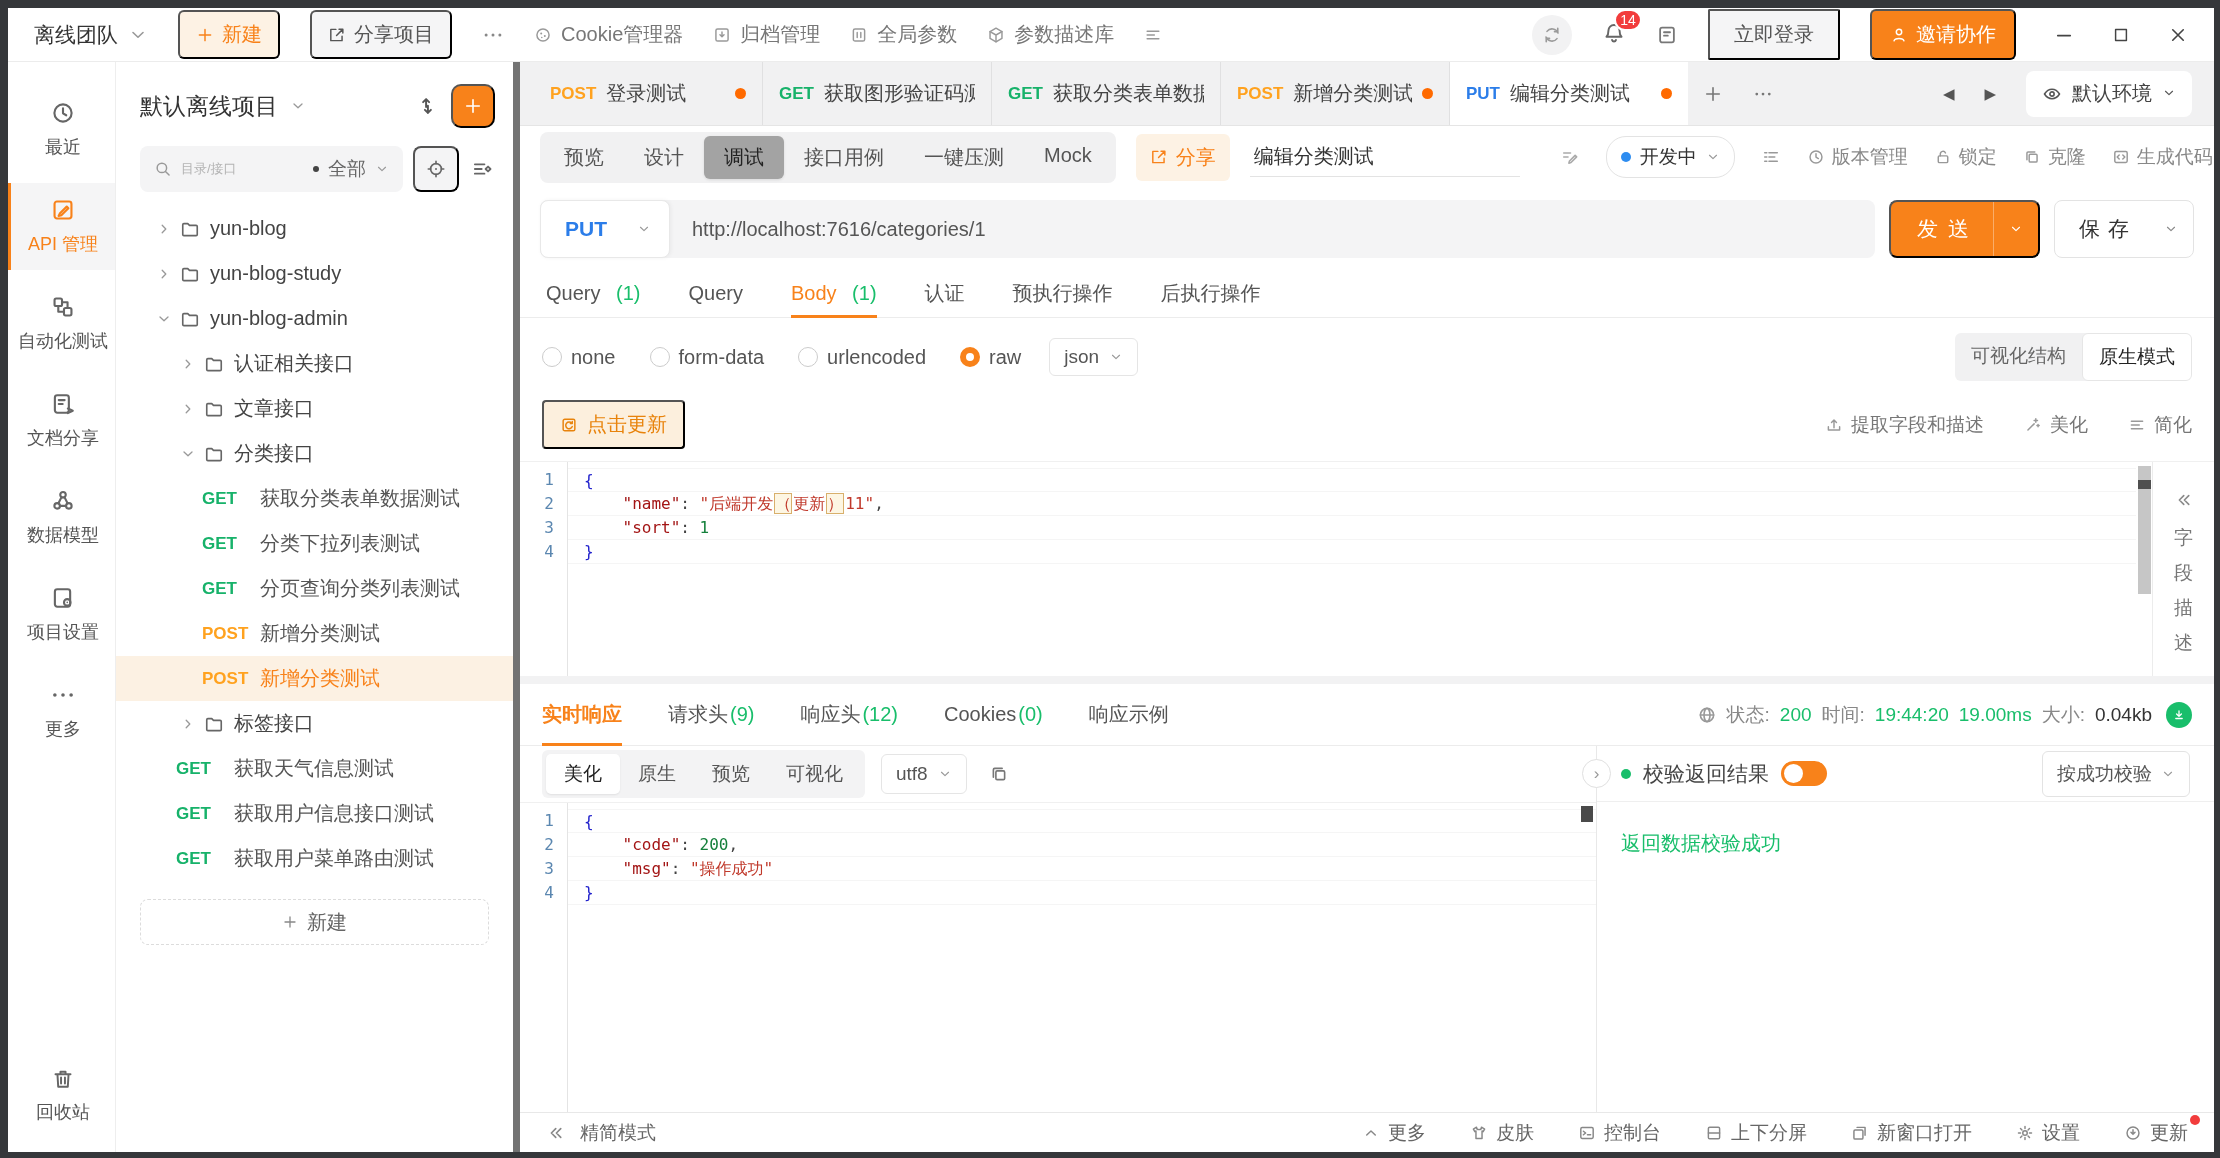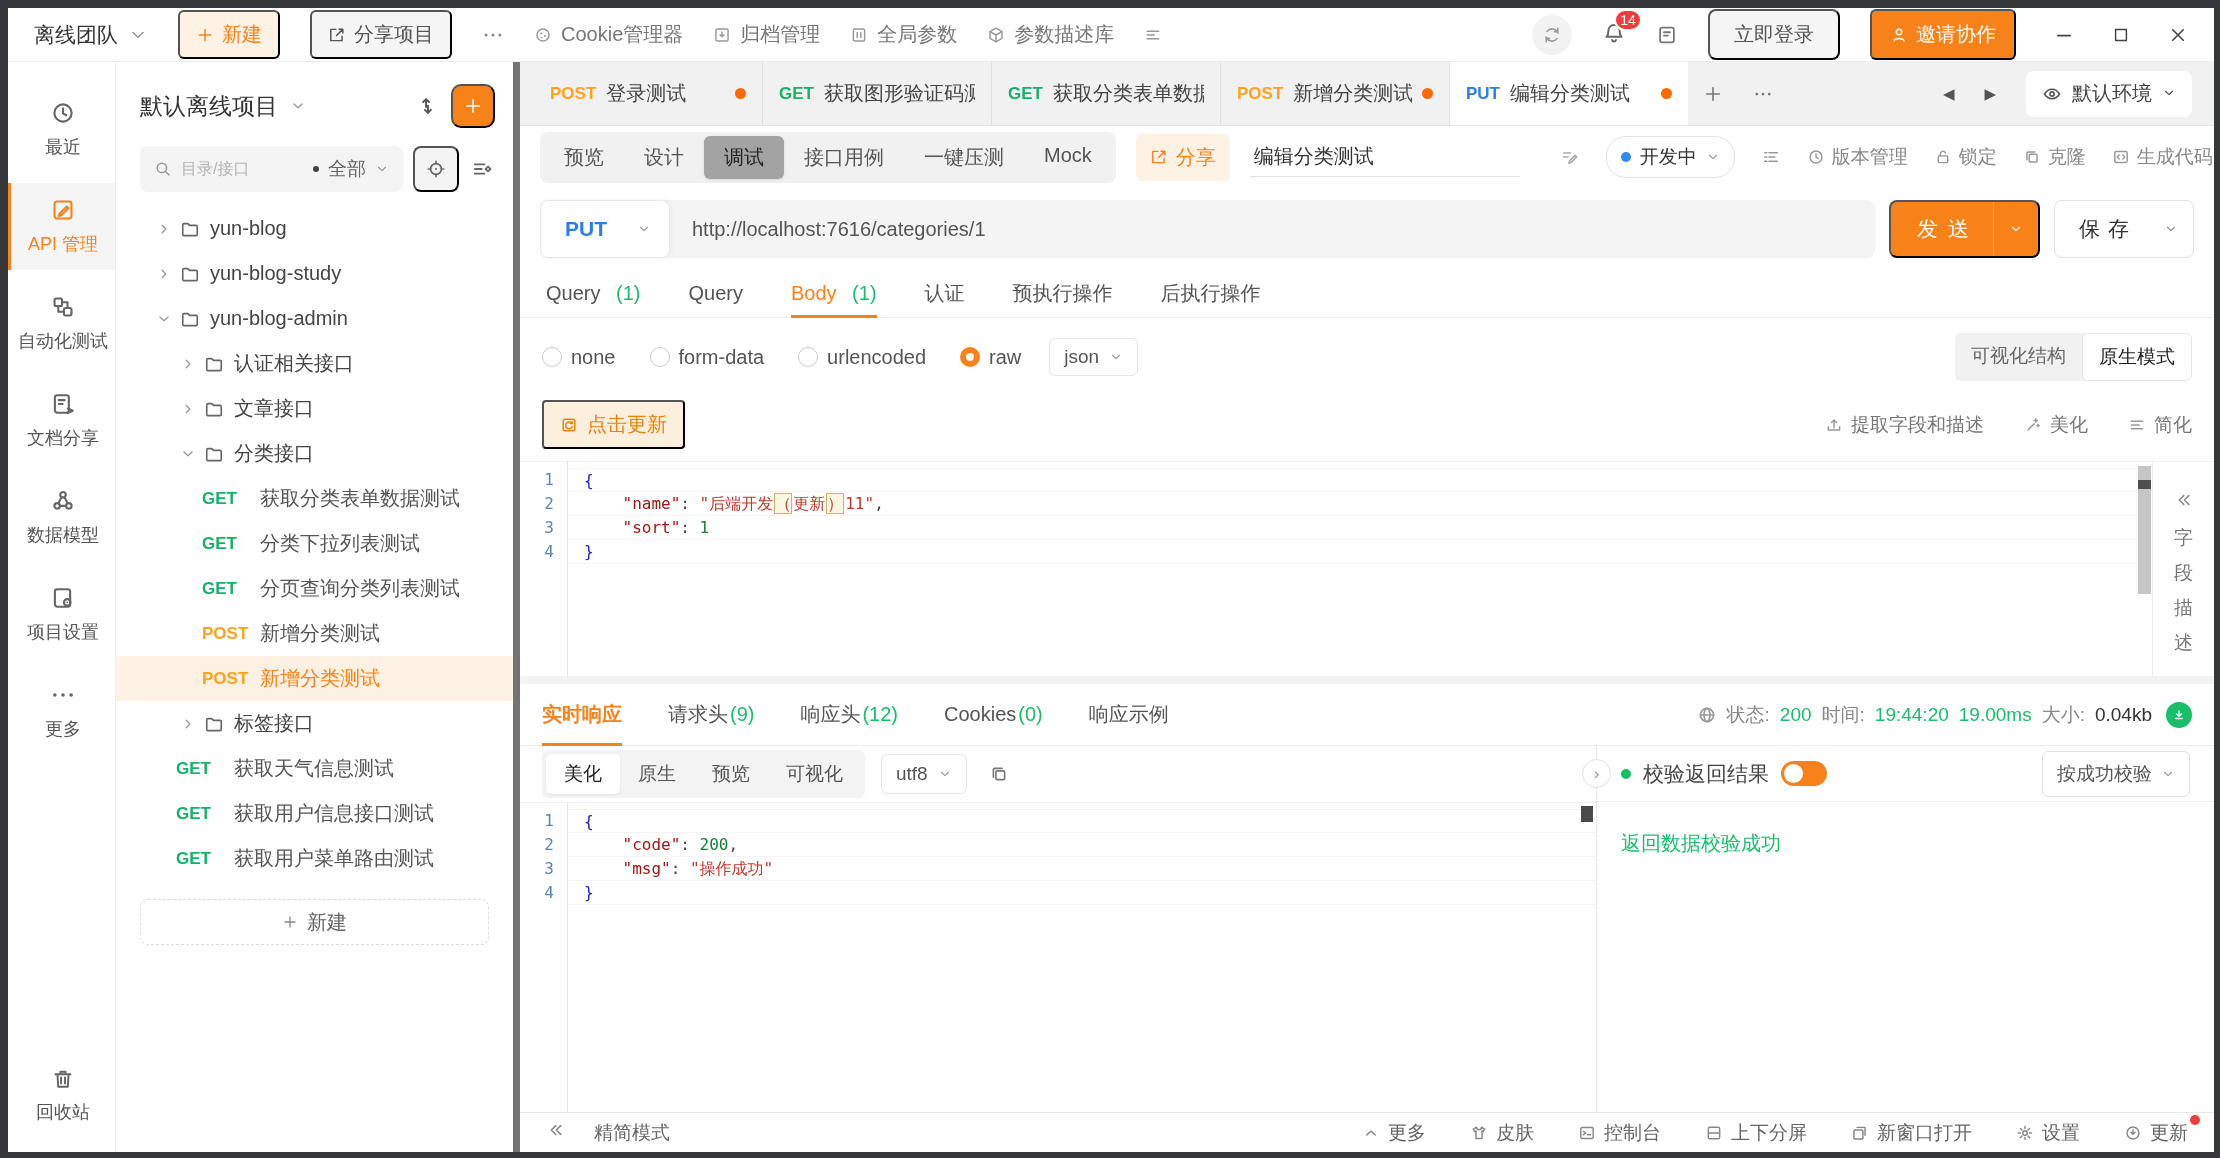--- a/index.html
+++ b/index.html
@@ -14,42 +14,42 @@
 .caret{color:#999}
 .btn-new{background:#fdf2e4;color:var(--accent);padding:9px 16px;border-radius:6px;font-size:20px;display:flex;align-items:center;gap:8px}
 .btn-plain{background:#f5f5f6;color:#555;padding:9px 16px;border-radius:6px;font-size:20px;display:flex;align-items:center;gap:8px}
 .tb-ghost{color:#777;font-size:20px;display:flex;align-items:center;gap:9px}
 .tb-ghost .ic{color:#999}
 .tb-spacer{flex:1}
 .tb-right{display:flex;align-items:center;gap:30px}
 .sync{width:40px;height:40px;border-radius:50%;background:#f2f2f3;display:flex;align-items:center;justify-content:center;color:#9a9a9a}
 .bell{position:relative;color:#666}
 .badge{position:absolute;left:12px;top:-12px;background:#f23c3c;color:#fff;font-size:14px;min-width:28px;height:22px;border-radius:11px;display:flex;align-items:center;justify-content:center;border:2px solid #fff;padding:0 4px}
-.btn-login{background:#f5f5f6;color:#555;padding:10px 24px;border-radius:8px;font-size:20px}
+.btn-login{background:#f5f5f6;color:#555;padding:10px 24px;border-radius:2px;font-size:20px}
 .btn-invite{background:var(--accent);color:#fff;padding:10px 18px;border-radius:6px;font-size:20px;display:flex;align-items:center;gap:8px}
 .winctl{display:flex;align-items:center;gap:38px;color:#444;margin-left:8px}
 
 .content{flex:1;display:flex;min-height:0}
 .rail{width:108px;border-right:1px solid #eee;display:flex;flex-direction:column;padding-top:24px;flex:none}
 .rail-item{display:flex;flex-direction:column;align-items:center;gap:9px;padding:14px 0;margin-bottom:10px;color:#555;font-size:18px;border-left:3px solid transparent;white-space:nowrap}
 .rail-item .ic{color:#666}
 .rail-item.active{background:#f5f5f6;border-left-color:var(--accent);color:var(--accent)}
 .rail-item.active .ic{color:var(--accent)}
 .rail-sp{flex:1}
 
 .project{width:404px;border-right:7px solid #737373;display:flex;flex-direction:column;min-height:0;flex:none}
 .proj-head{display:flex;align-items:center;padding:22px 18px 4px 24px;gap:12px}
 .proj-title{font-size:23px;color:#333}
 .proj-head .sp{flex:1}
 .upload{color:#555}
 .plus-btn{width:44px;height:44px;background:var(--accent);border-radius:10px;display:flex;align-items:center;justify-content:center;color:#fff}
 .proj-search{display:flex;align-items:center;gap:10px;margin:14px 18px 2px 24px}
 .search-box{flex:1;height:46px;background:#f4f4f5;border-radius:8px;display:flex;align-items:center;gap:9px;padding:0 14px;min-width:0}
 .search-box .ic{color:#999}
-.ph{color:#b3b3b3;font-size:16px;flex:1;white-space:nowrap;overflow:hidden}
+.ph{color:#b3b3b3;font-size:13px;flex:1;white-space:nowrap;overflow:hidden}
 .fdot{width:6px;height:6px;border-radius:50%;background:#444;flex:none}
 .ftxt{color:#666;font-size:19px;white-space:nowrap}
 .target-btn{width:46px;height:46px;background:#f4f4f5;border-radius:8px;display:flex;align-items:center;justify-content:center;color:#666;flex:none}
 .sort-ic{color:#666;margin:0 2px}
 .proj-body{flex:1;overflow:hidden;padding-top:12px}
 .tree-row{height:45px;display:flex;align-items:center;font-size:20px;color:#444;white-space:nowrap;overflow:hidden}
 .tree-row .chev{color:#999;margin-right:8px}
 .tree-row .fold{color:#666;margin-right:10px}
 .tree-row .meth{font-weight:700;font-size:17px;width:58px;flex:none}
 .tree-row .lbl{color:#555}
@@ -158,21 +158,21 @@
 .rr-head{height:56px;display:flex;align-items:center;gap:12px;padding:0 24px;border-bottom:1px solid #efefef;flex:none}
 .gdot{width:10px;height:10px;border-radius:50%;background:var(--success);flex:none}
 .rr-lbl{font-size:21px;color:#444;white-space:nowrap}
 .toggle{width:46px;height:25px;border-radius:13px;background:var(--accent);position:relative;flex:none}
 .knob{position:absolute;left:3px;top:3px;width:19px;height:19px;border-radius:50%;background:#fff}
 .rr-sp{flex:1}
 .modebtn{border:1px solid #e3e3e3;border-radius:6px;padding:9px 14px;font-size:19px;color:#555;display:flex;align-items:center;gap:9px;white-space:nowrap}
 .rr-body{padding:28px 24px;font-size:20px;color:var(--success)}
 
 .bottombar{height:40px;border-top:1px solid #e8e8e8;display:flex;align-items:center;padding:0 26px;font-size:19px;color:#666;flex:none}
-.bb-left{display:flex;align-items:flex-start;gap:28px}
+.bb-left{display:flex;align-items:center;gap:14px}
 .bb-left .ic{color:#888}
 .bb-right{margin-left:auto;display:flex;gap:44px}
 .bb-item{display:flex;align-items:center;gap:8px;position:relative;white-space:nowrap}
 .bb-item .ic{color:#888}
 .reddot{position:absolute;right:-12px;top:-5px;width:10px;height:10px;border-radius:50%;background:#f23c3c}
 .tri{font-size:15px;color:#555}
 </style>
 </head>
 <body>
 

